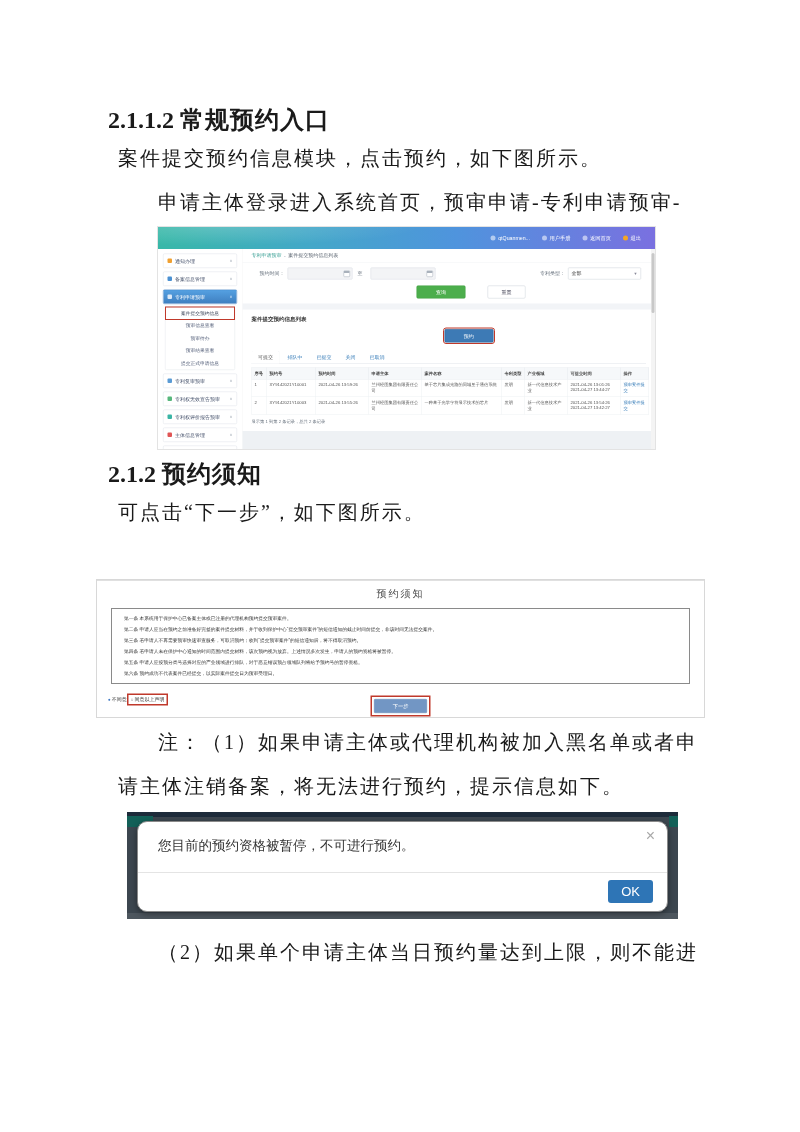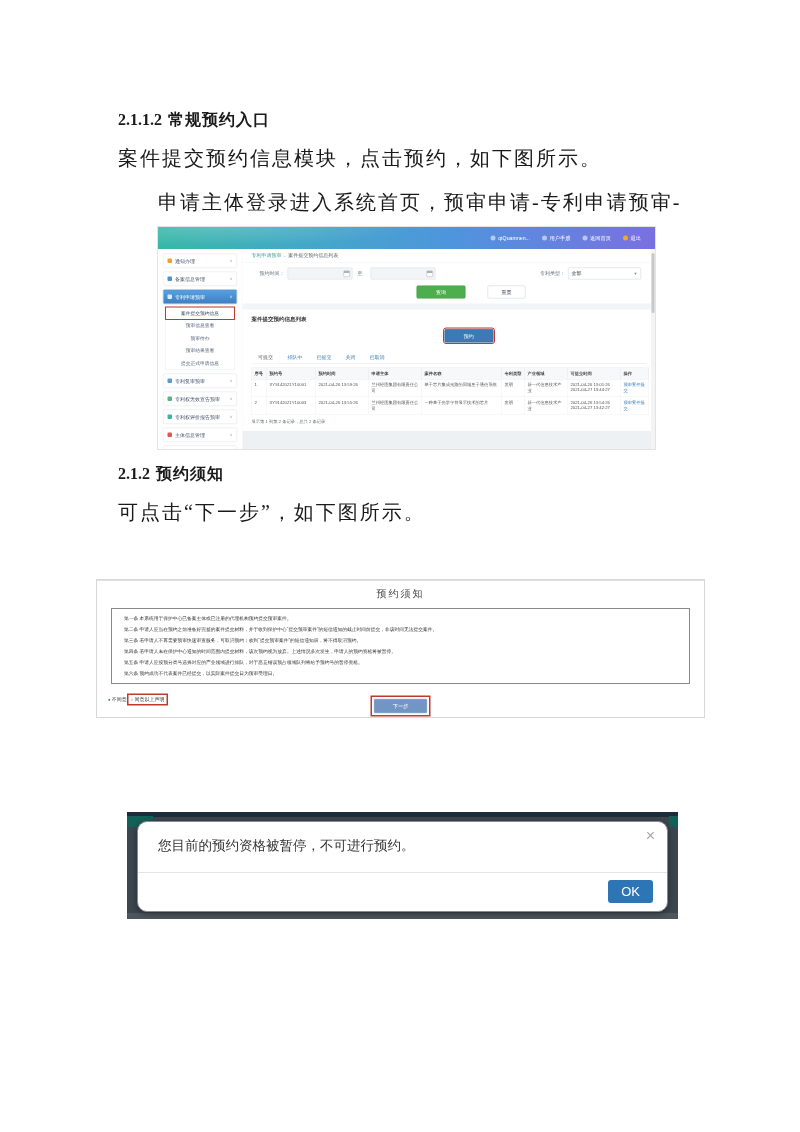--- a/index.html
+++ b/index.html
@@ -1,20 +1,20 @@
 <!DOCTYPE html>
 <html><head>
 <meta charset="utf-8">
 <style>
   html,body{margin:0;padding:0;background:#e9e9e9;}
   .page{position:relative;width:800px;height:1132px;background:#fff;margin:0 auto;overflow:hidden;
         font-family:"Liberation Serif","DejaVu Serif",serif;color:#1a1a1a;}
 
   
-  .doc-heading{position:absolute;left:118px;width:566px;line-height:28px;font-size:16px;font-weight:bold;}
+  .doc-heading{position:absolute;left:108px;width:566px;line-height:28px;font-size:24px;font-weight:bold;}
   .doc-heading .h-num{font-family:"Liberation Serif",serif;font-weight:bold;margin-right:6px;}
   .doc-heading .h-title{font-family:"Liberation Sans","DejaVu Sans",sans-serif;font-weight:bold;letter-spacing:1px;}
   .doc-para{position:absolute;left:118px;width:576px;font-size:20px;letter-spacing:2px;line-height:44px;}
   .doc-para .line{height:44px;white-space:nowrap;}
   .doc-para .line.indent{text-indent:40px;}
 
   
   .red-annot{outline:2px solid #c0392b;outline-offset:1px;}
 
   
@@ -327,30 +327,35 @@
           <span class="s2-radio-circle">○</span>
           <span>同意以上声明</span>
         </span>
       </div>
       <div class="s2-nextwrap">
           <span class="btn-next">下一步</span>
         </div>
     </div>
   </div>
 
+  <div class="doc-para" style="top:720px;">
+    <div class="line indent">注：（1）如果申请主体或代理机构被加入黑名单或者申</div>
+    <div class="line">请主体注销备案，将无法进行预约，提示信息如下。</div>
+  </div>
 
   <div class="shot3">
     <div class="s3-topnavy"></div>
     <div class="s3-tealL"></div>
     <div class="s3-tealR"></div>
     <div class="s3-bottom"></div>
     <div class="s3-modal">
       <div class="s3-msg">您目前的预约资格被暂停，不可进行预约。</div>
       <div class="s3-close">×</div>
       <div class="s3-divider"></div>
       <div class="btn-ok">OK</div>
     </div>
   </div>
 
   <div class="doc-para" style="top:930px;">
+    <div class="line indent">（2）如果单个申请主体当日预约量达到上限，则不能进</div>
   </div>
 
 </div>
 
 </body></html>

